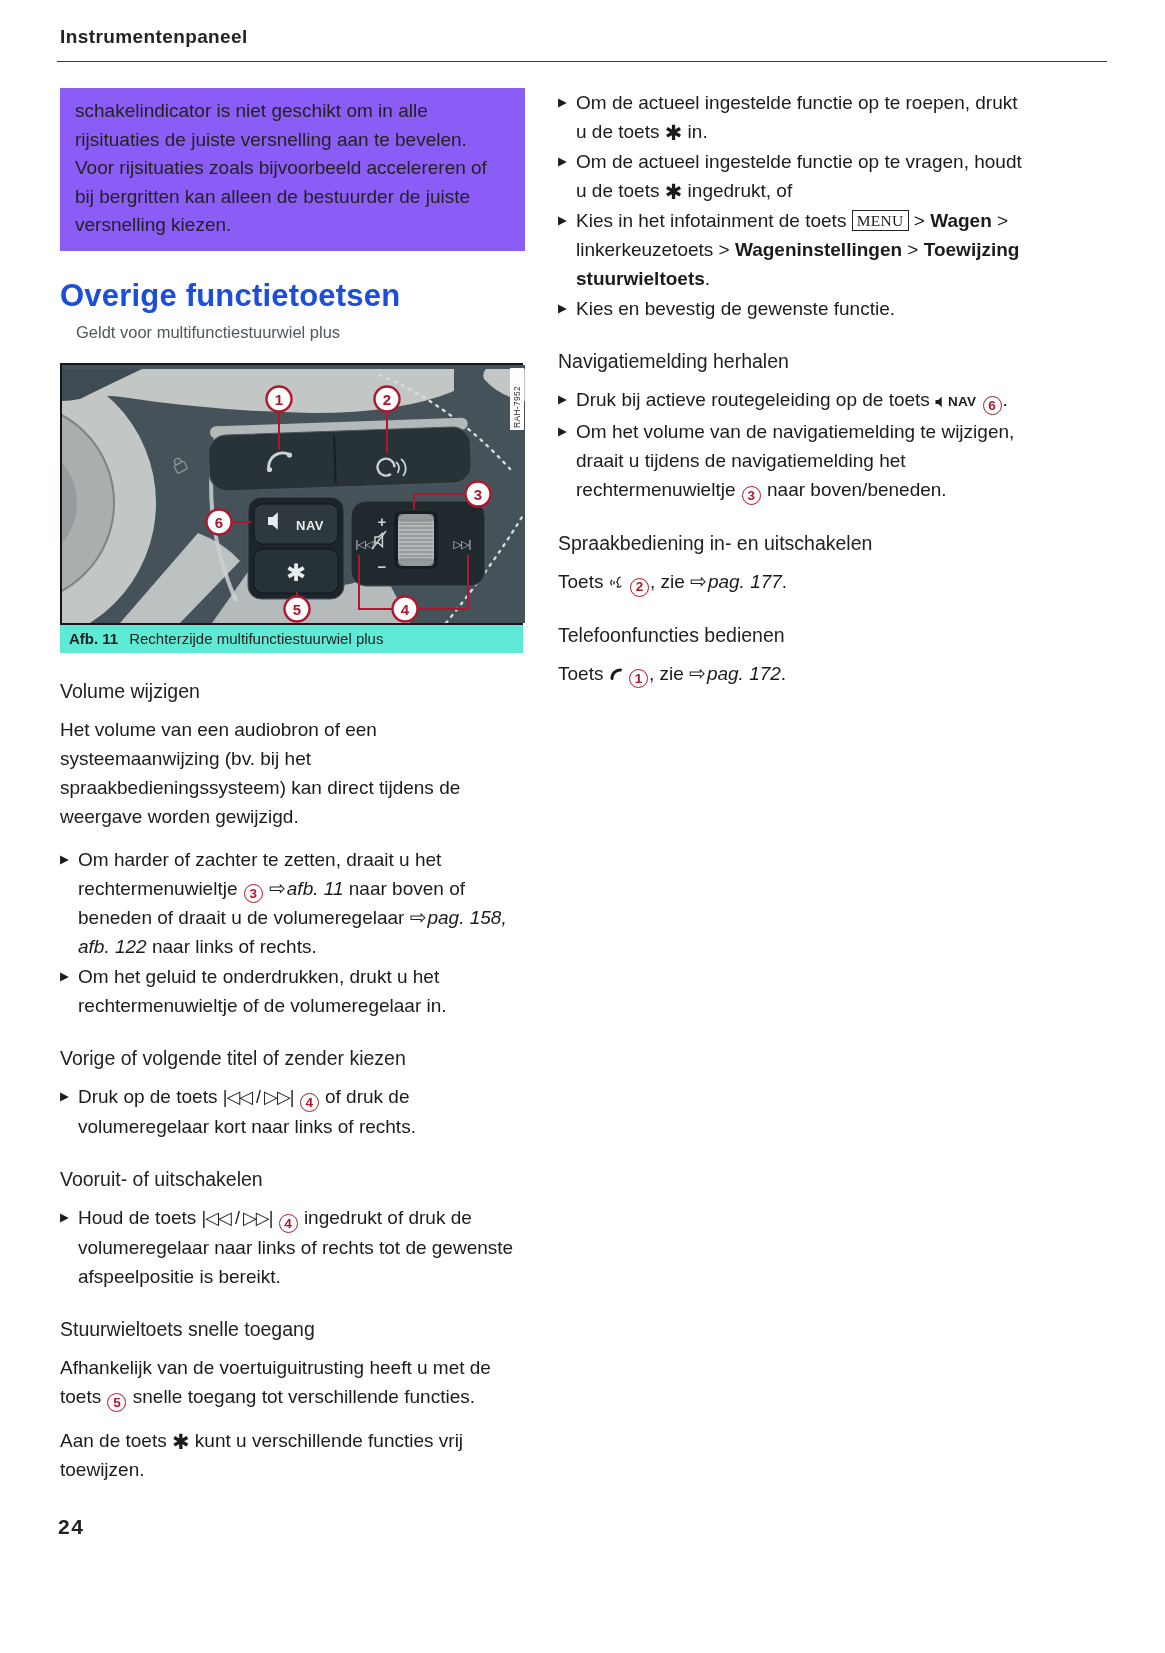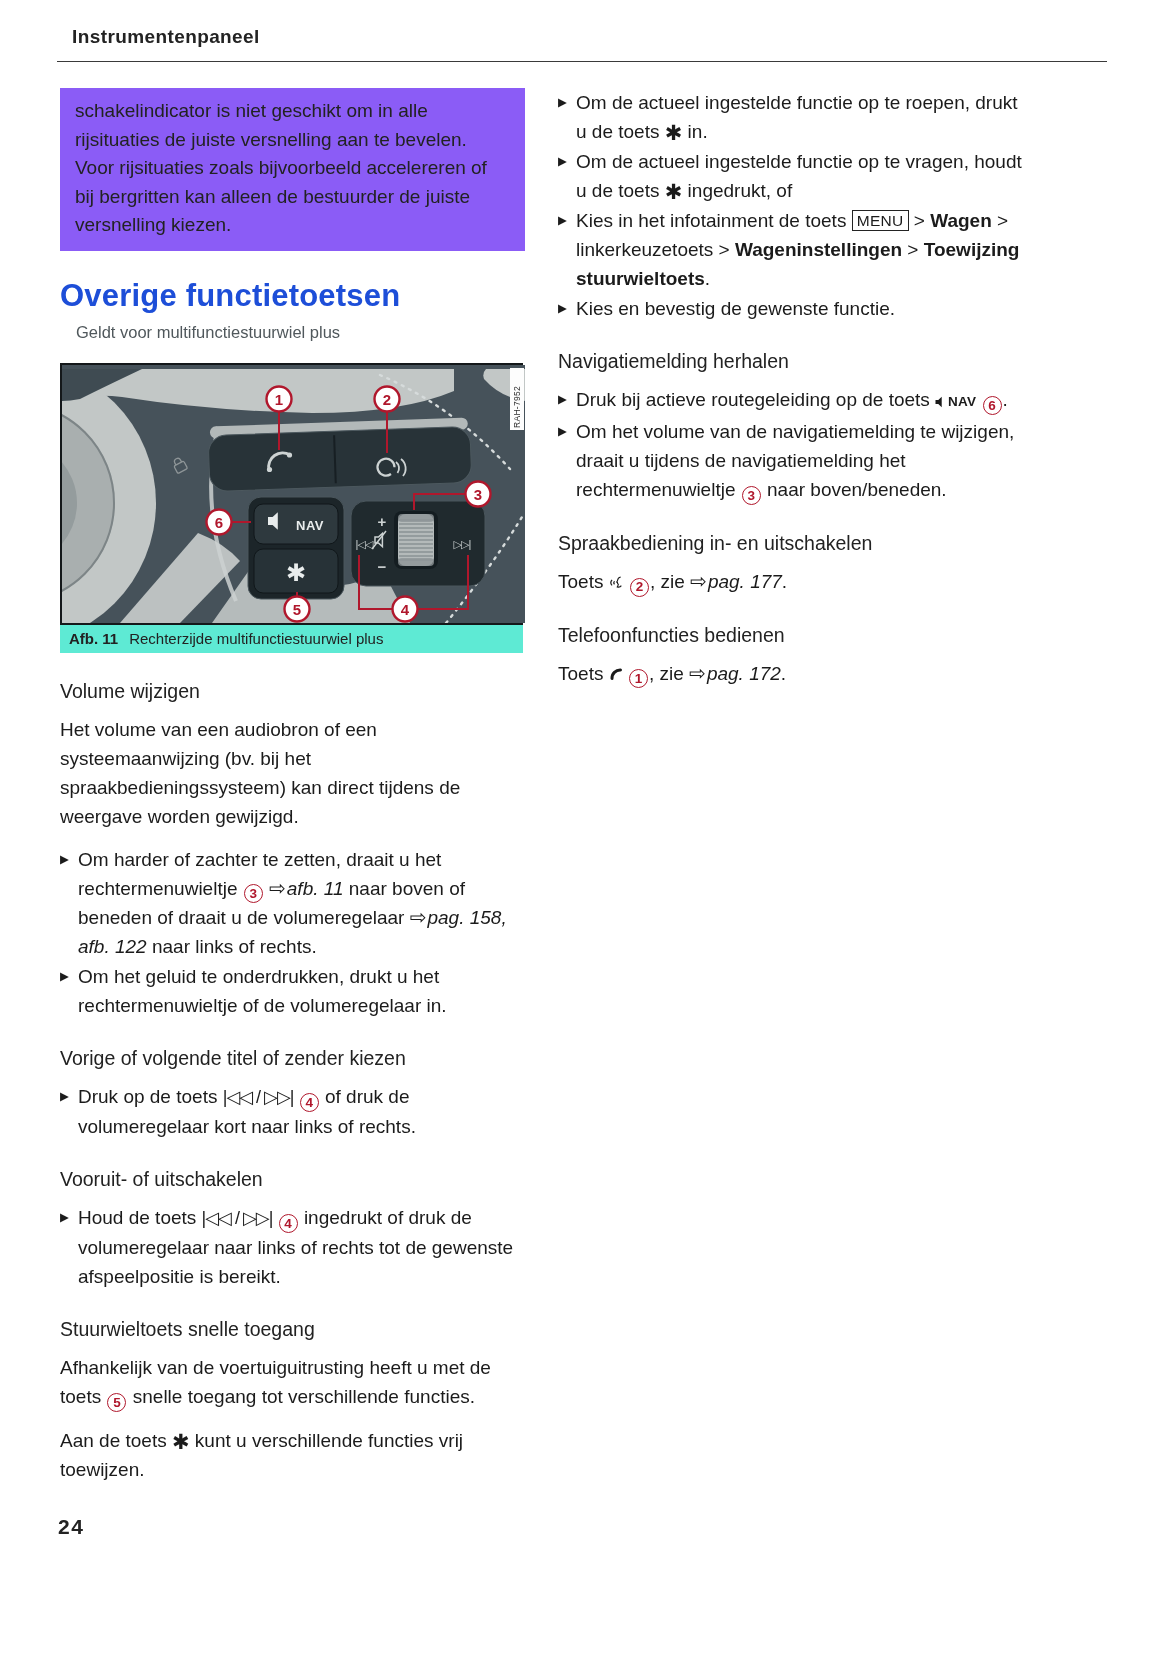--- a/index.html
+++ b/index.html
@@ -1,21 +1,21 @@
 <!DOCTYPE html>
 <html><head>
 <meta charset="utf-8">
 <style>
   html,body{margin:0;padding:0;}
   body{
     width:1165px;height:1653px;position:relative;background:#ffffff;
     font-family:"Liberation Sans",sans-serif;color:#1b1b1b;
     -webkit-font-smoothing:antialiased;
   }
-  .h-title{position:absolute;left:72px;top:26px;font-size:19px;font-weight:700;letter-spacing:.4px;color:#232323;}
+  .h-title{position:absolute;left:60px;top:26px;font-size:19px;font-weight:700;letter-spacing:.4px;color:#232323;}
   .h-rule{position:absolute;left:57px;top:61px;width:1050px;height:1px;background:#3a3a3a;}
   .pageno{position:absolute;left:58px;top:1515px;font-size:21px;font-weight:700;letter-spacing:1.5px;color:#232323;}
 
   #leftcol{position:absolute;left:60px;top:88px;width:465px;}
   #rightcol{position:absolute;left:558px;top:88px;width:473px;}
 
   .note-box{background:#8b5cf6;padding:9px 15px 11px 15px;font-size:19px;line-height:28.5px;color:#222;}
 
   .section-title{font-size:31px;font-weight:700;margin:27px 0 9px 0;letter-spacing:.2px;color:#1d4ed8;}
   .section-sub{font-size:16.5px;color:#50585c;margin:0 0 21px 16px;}
@@ -32,21 +32,21 @@
   .bitem{display:flex;font-size:19px;line-height:29px;margin:0 0 1px 0;}
   .bmark{flex:0 0 18px;font-size:11.5px;line-height:29px;color:#1b1b1b;}
   .btext{flex:1 1 auto;}
 
   .cnum{
     display:inline-flex;align-items:center;justify-content:center;
     width:19px;height:19px;border:1.7px solid #b0172c;border-radius:50%;
     color:#b0172c;font-size:13.5px;font-weight:700;vertical-align:-3.5px;margin:0 1px;
     line-height:1;box-sizing:border-box;
   }
-  .keycap{display:inline-block;border:1.6px solid #232323;padding:0 4px;font-size:15.5px;line-height:19px;vertical-align:1.5px;letter-spacing:.3px;}
+  .keycap{display:inline-block;border:1.6px solid #232323;padding:0 4px;font-size:15.5px;line-height:19px;vertical-align:1.5px;letter-spacing:.3px;font-family:Liberation Serif, serif;}
   .ref{}
   .ic{white-space:nowrap;}
   .arr{font-size:20px;line-height:1;margin-right:1px;}
   .ast{font-size:21px;line-height:1;vertical-align:-2px;}
   .skip{letter-spacing:-1px;font-size:18px;}
   .navlbl{font-weight:700;font-size:13.5px;letter-spacing:.2px;margin-left:1px;}
   .svgic{vertical-align:-1.5px;}
 
   
   .figtxt-nav{fill:#e9eded;font-size:13px;font-weight:700;letter-spacing:.5px;}

